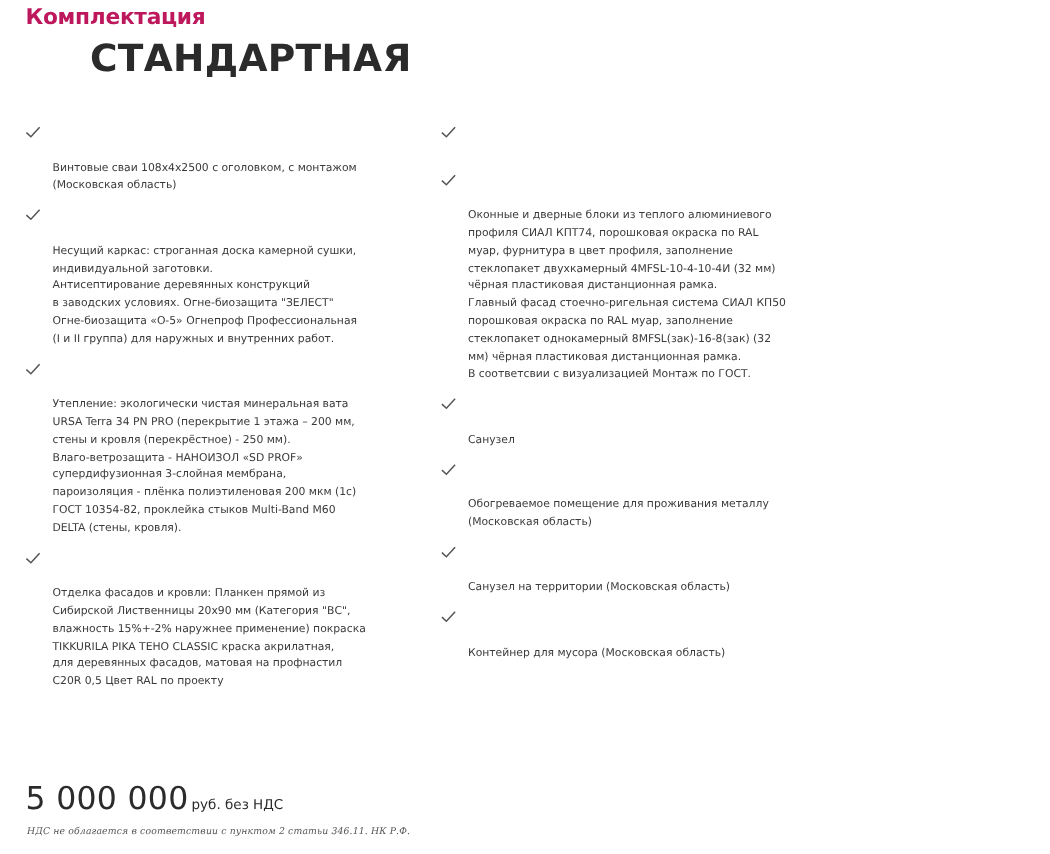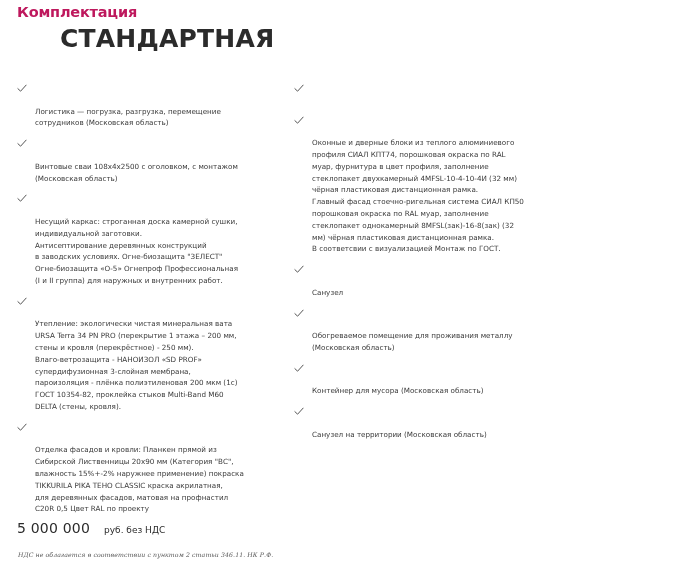--- a/index.html
+++ b/index.html
@@ -65,55 +65,48 @@
     .check svg { display: block; }
     .price {
       position: absolute;
       left: 17px;
       top: 520px;
       display: flex;
       align-items: baseline;
     }
     .price-value {
       font-family: "DejaVu Sans", sans-serif;
-      font-size: 14px;
+      font-size: 21px;
       color: #2b2b2b;
       letter-spacing: 0.2px;
     }
     .price-unit {
       font-family: "DejaVu Sans", sans-serif;
       font-size: 9px;
       color: #2b2b2b;
-      margin-left: 14px;
+      margin-left: 2px;
     }
     .vat-note {
       position: absolute;
       left: 18px;
       top: 551px;
       font-family: "DejaVu Serif", serif;
       font-style: italic;
       font-size: 6.2px;
       color: #555555;
       letter-spacing: 0.1px;
     }
   </style>
 </head>
 <body>
 
 <div class="subtitle">Комплектация</div>
 <div class="title">СТАНДАРТНАЯ</div>
 
 <ul class="col col-left">
-  <li class="item">
-    <span class="check"><svg width="10" height="8" viewBox="0 0 10 8">
-          <path d="M0.6 4.4 L3.6 7.2 L9.4 0.8" fill="none" stroke="#555" stroke-width="1"></path>
-        </svg></span>
-    <span>Логистика — погрузка, разгрузка, перемещение
-сотрудников (Московская область)</span>
-  </li>
   <li class="item">
     <span class="check"><svg width="10" height="8" viewBox="0 0 10 8">
           <path d="M0.6 4.4 L3.6 7.2 L9.4 0.8" fill="none" stroke="#555" stroke-width="1"></path>
         </svg></span>
     <span>Винтовые сваи 108х4х2500 с оголовком, с монтажом
 (Московская область)</span>
   </li>
   <li class="item">
     <span class="check"><svg width="10" height="8" viewBox="0 0 10 8">
           <path d="M0.6 4.4 L3.6 7.2 L9.4 0.8" fill="none" stroke="#555" stroke-width="1"></path>
@@ -183,27 +176,27 @@
     <span class="check"><svg width="10" height="8" viewBox="0 0 10 8">
           <path d="M0.6 4.4 L3.6 7.2 L9.4 0.8" fill="none" stroke="#555" stroke-width="1"></path>
         </svg></span>
     <span>Обогреваемое помещение для проживания металлу
 (Московская область)</span>
   </li>
   <li class="item">
     <span class="check"><svg width="10" height="8" viewBox="0 0 10 8">
           <path d="M0.6 4.4 L3.6 7.2 L9.4 0.8" fill="none" stroke="#555" stroke-width="1"></path>
         </svg></span>
+    <span>Санузел на территории (Московская область)</span>
+  </li>
+  <li class="item">
+    <span class="check"><svg width="10" height="8" viewBox="0 0 10 8">
+          <path d="M0.6 4.4 L3.6 7.2 L9.4 0.8" fill="none" stroke="#555" stroke-width="1"></path>
+        </svg></span>
     <span>Контейнер для мусора (Московская область)</span>
-  </li>
-  <li class="item">
-    <span class="check"><svg width="10" height="8" viewBox="0 0 10 8">
-          <path d="M0.6 4.4 L3.6 7.2 L9.4 0.8" fill="none" stroke="#555" stroke-width="1"></path>
-        </svg></span>
-    <span>Санузел на территории (Московская область)</span>
   </li>
 </ul>
 
 <div class="price">
   <span class="price-value">5 000 000</span>
   <span class="price-unit">руб. без НДС</span>
 </div>
 <div class="vat-note">НДС не облагается в соответствии с пунктом 2 статьи 346.11. НК Р.Ф.</div>
 
 </body></html>

